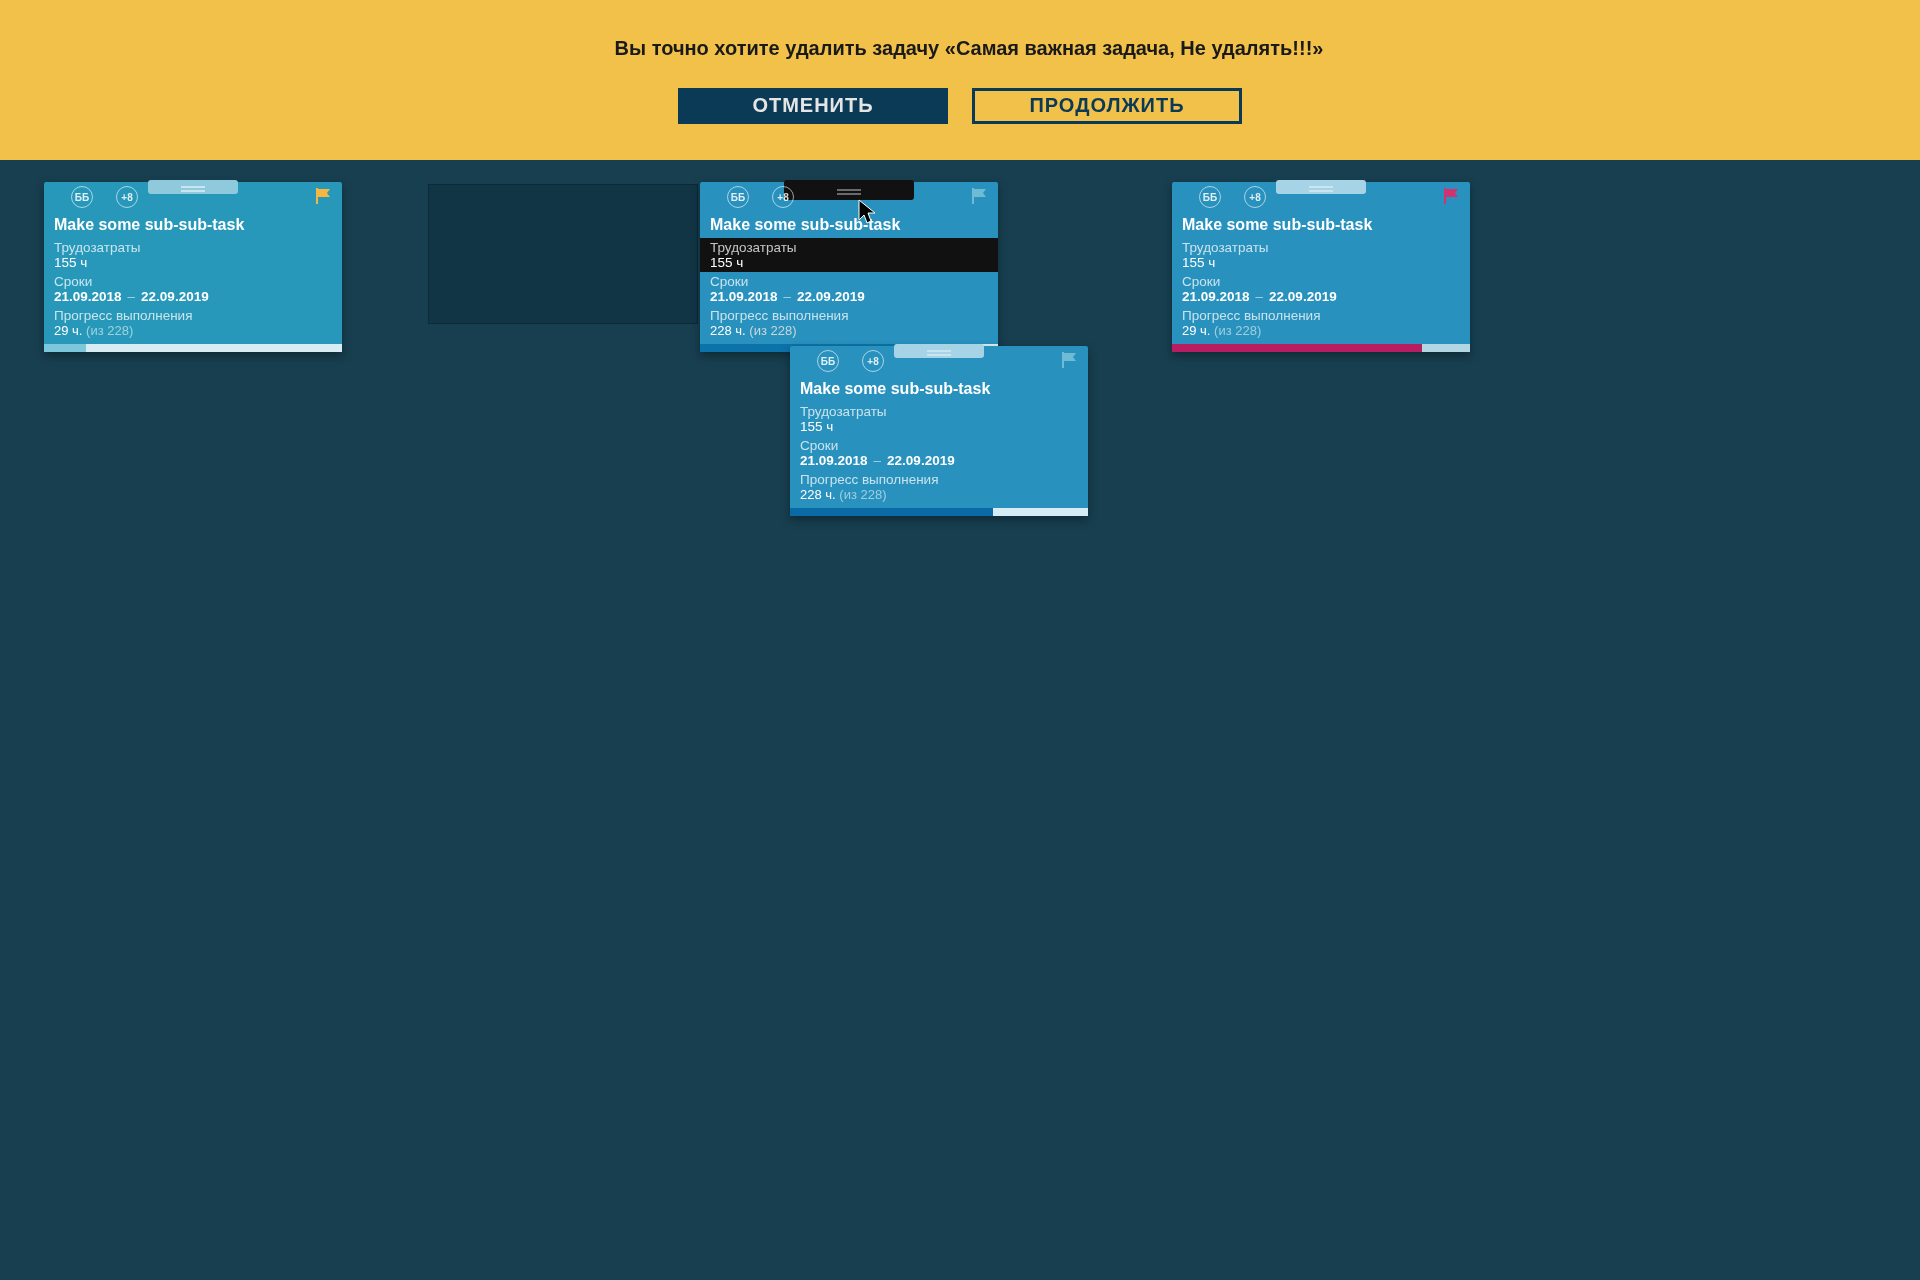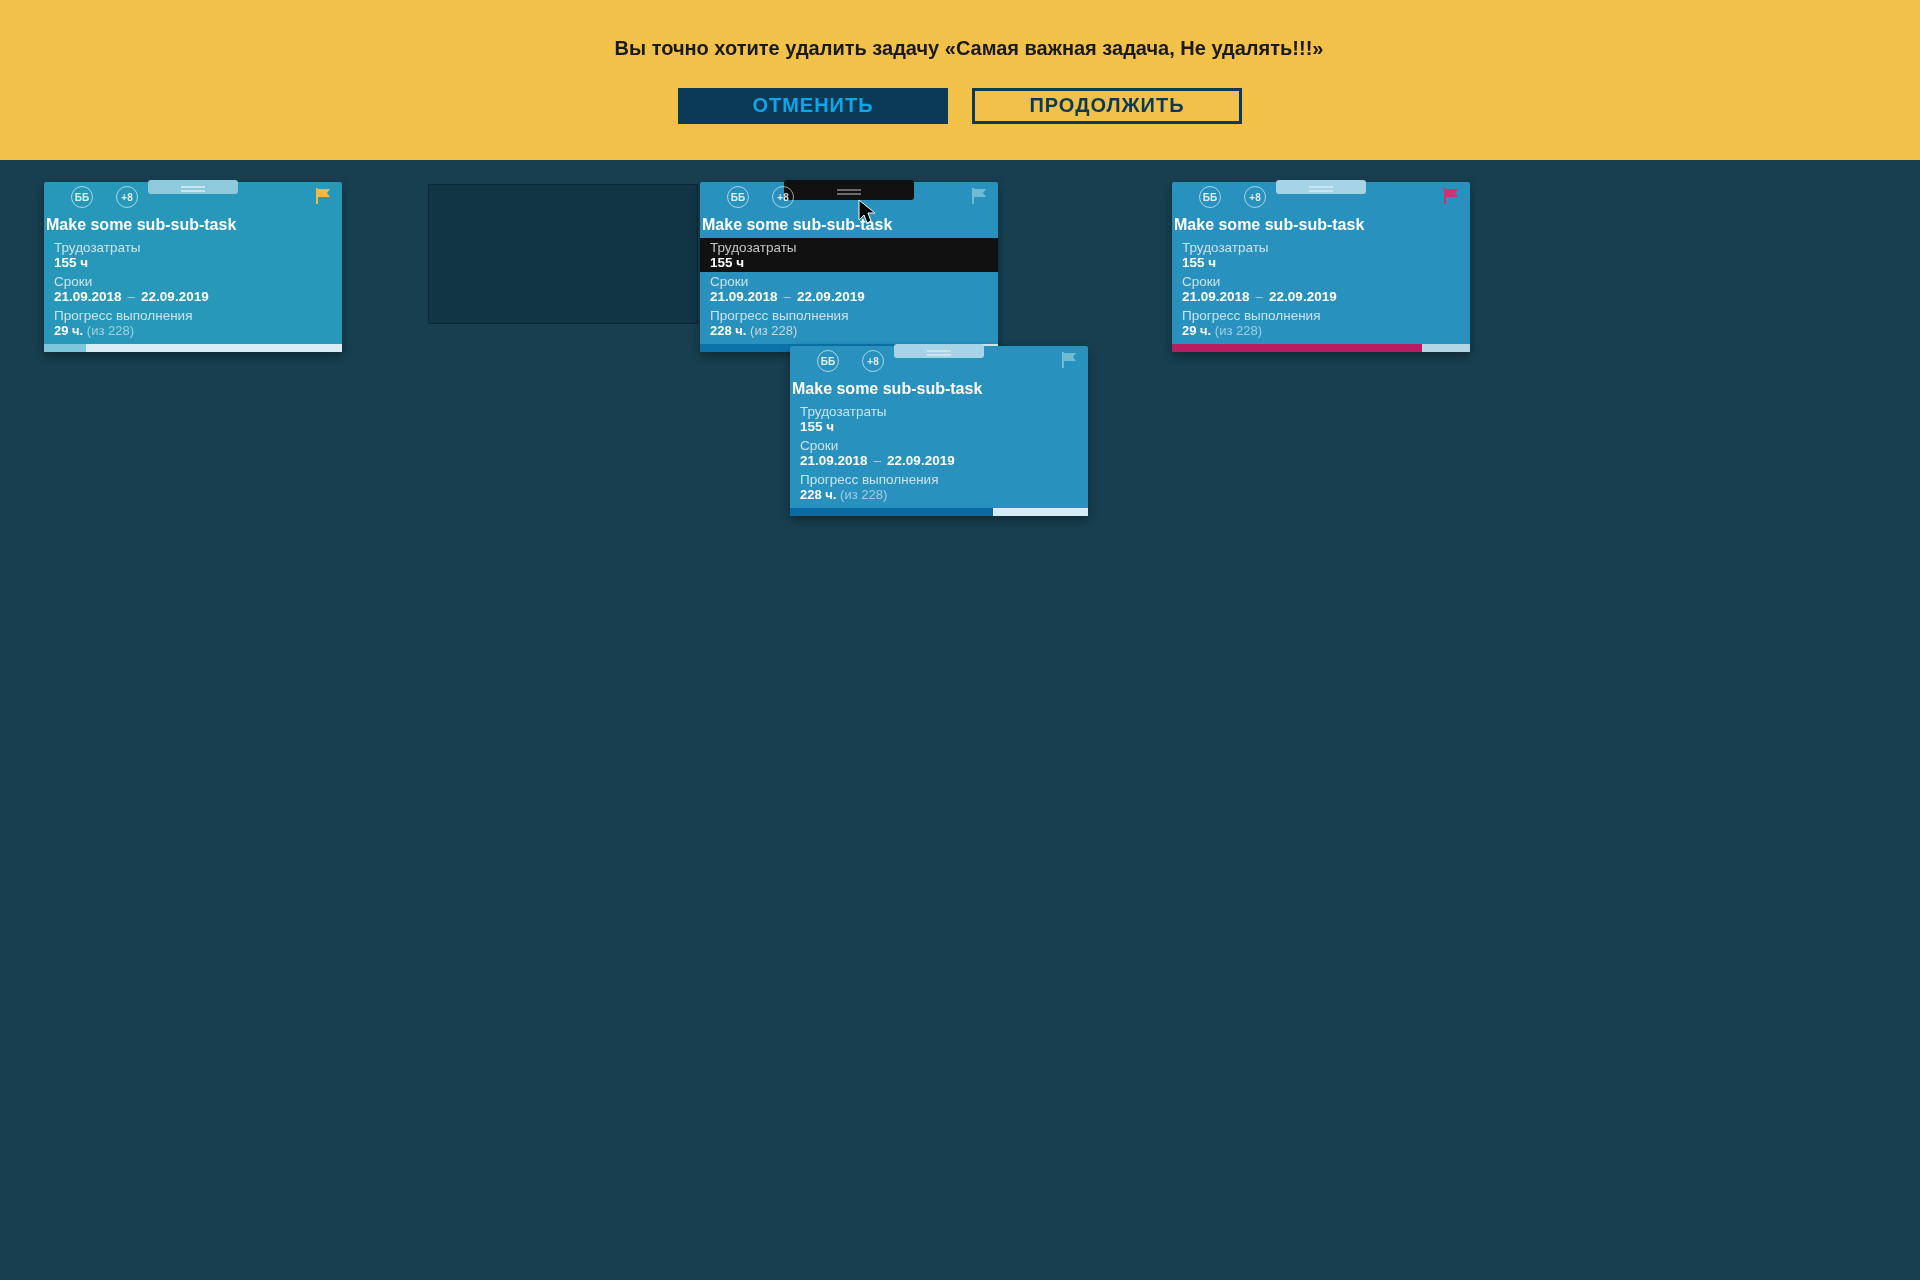--- a/index.html
+++ b/index.html
@@ -34,21 +34,21 @@
   .banner .btns { display: flex; gap: 24px; }
   .banner button {
     height: 36px;
     min-width: 270px;
     font-size: 20px;
     font-weight: 800;
     letter-spacing: 1px;
     border: none;
     cursor: pointer;
   }
-  .banner .btn-cancel { background: #0b3a57; color: #0ea5e9; }
+  .banner .btn-cancel { background: #0b3a57; color: #e5e5e5; }
   .banner .btn-continue {
     background: transparent;
     color: #0b3a57;
     border: 3px solid #0b3a57;
   }
 
   
   .dropzone {
     position: absolute;
     width: 270px;
@@ -101,32 +101,32 @@
     font-size: 10px; font-weight: 700;
     color: rgba(255,255,255,.85);
     margin-left: 19px;
   }
   .flag {
     position: absolute; right: 8px; top: 6px;
     width: 20px; height: 16px;
   }
   .flag svg { width: 20px; height: 16px; }
 
-  .title { padding: 8px 2px 4px; font-size: 16px; font-weight: 700; }
+  .title { padding: 8px 10px 4px; font-size: 16px; font-weight: 700; }
   .row {
     display: flex; justify-content: space-between;
     padding: 2px 10px;
     font-size: 13.5px;
     flex-direction: column;
   }
   .row .label { color: rgba(255,255,255,.75); }
   .row.dates .vals { font-weight: 700; }
   .row.prog .vals { font-size: 13px; }
   .dash { color: rgba(255,255,255,.6); padding: 0 6px; font-weight: 400; }
-  .bold { font-weight: 700; }
+  .bold { font-weight: 400; }
   .muted { color: rgba(255,255,255,.55); font-weight: 400; }
 
   .bar {
     height: 8px;
     margin-top: 4px;
     position: relative;
     overflow: hidden;
   }
   .bar .bg { position:absolute; inset:0; }
   .bar .fg { position:absolute; left:0; top:0; bottom:0; }

